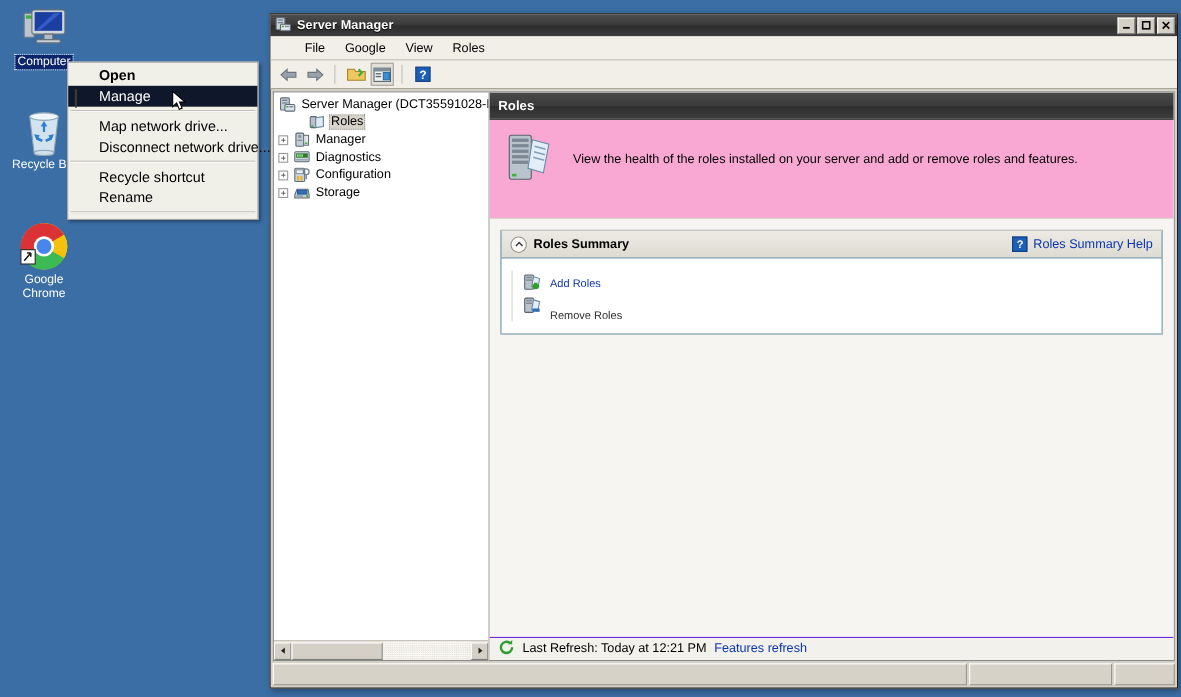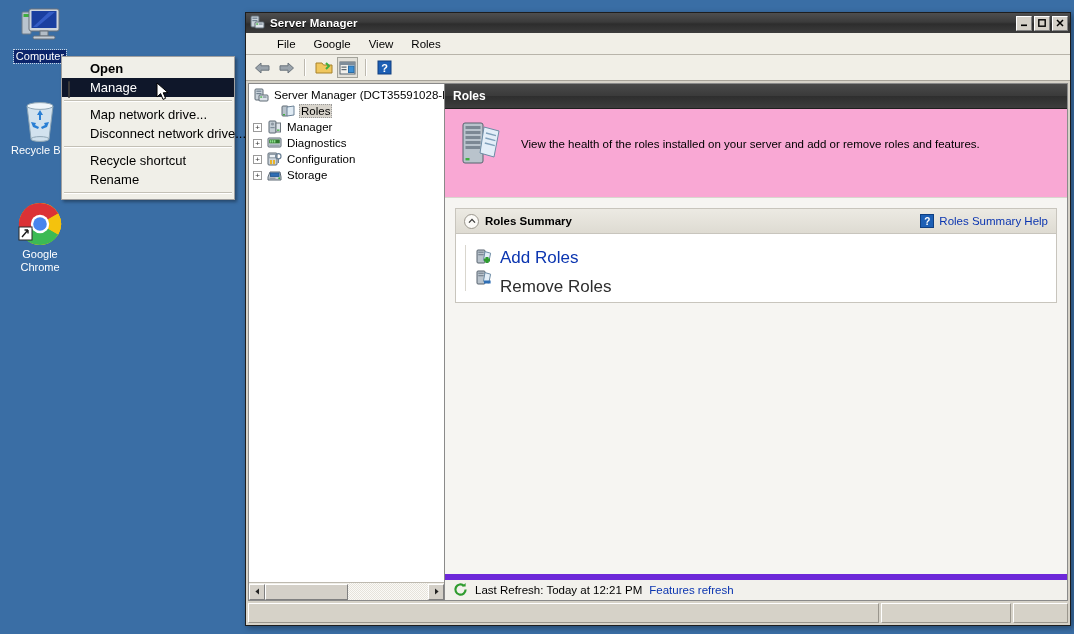--- a/index.html
+++ b/index.html
@@ -147,27 +147,27 @@
     display:flex;align-items:center;justify-content:center;border:1px solid #0e3f82;box-sizing:border-box;}
   a.lnk{color:#0b35b0;text-decoration:none;font-size:11.5px;}
 
   .panel-body{padding:10px 8px 10px 8px;background:#fff;}
   .rolerow{display:flex;border:1px solid transparent;}
   .rolerow .left{flex:1;display:flex;align-items:flex-start;gap:6px;padding:4px 0 0 6px;}
   .rolerow .left .t{font-size:11.5px;color:#000;}
   .rolerow .left .t b{font-weight:bold;}
   .actions{width:210px;border-left:1px solid #d9d6ce;padding:2px 0 2px 10px;}
   .actrow{display:flex;align-items:center;gap:7px;height:21px;}
-  .actrow .atxt{font-size:17px;}
+  .actrow .atxt{font-size:10px;}
   .actrow .atxt.dim{color:#2d2d2d;margin-top:16px;}
 
   
   #refreshbar{
     position:absolute;left:0;right:0;bottom:0;height:20px;background:#f2f1ec;
-    border-top:6px solid #6d28d9;display:flex;align-items:center;gap:7px;padding-left:8px;
+    border-top:1px solid #6d28d9;display:flex;align-items:center;gap:7px;padding-left:8px;
     font-size:11.5px;color:#000;
   }
 
   
   #statusbar{
     position:absolute;left:2px;right:2px;bottom:2px;height:20px;
     background:#d6d2c8;display:flex;gap:2px;align-items:stretch;
   }
   .spanel{background:#d6d2c8;border:1px solid #fff;border-right-color:#9a968d;border-bottom-color:#9a968d;
     box-sizing:border-box;}

